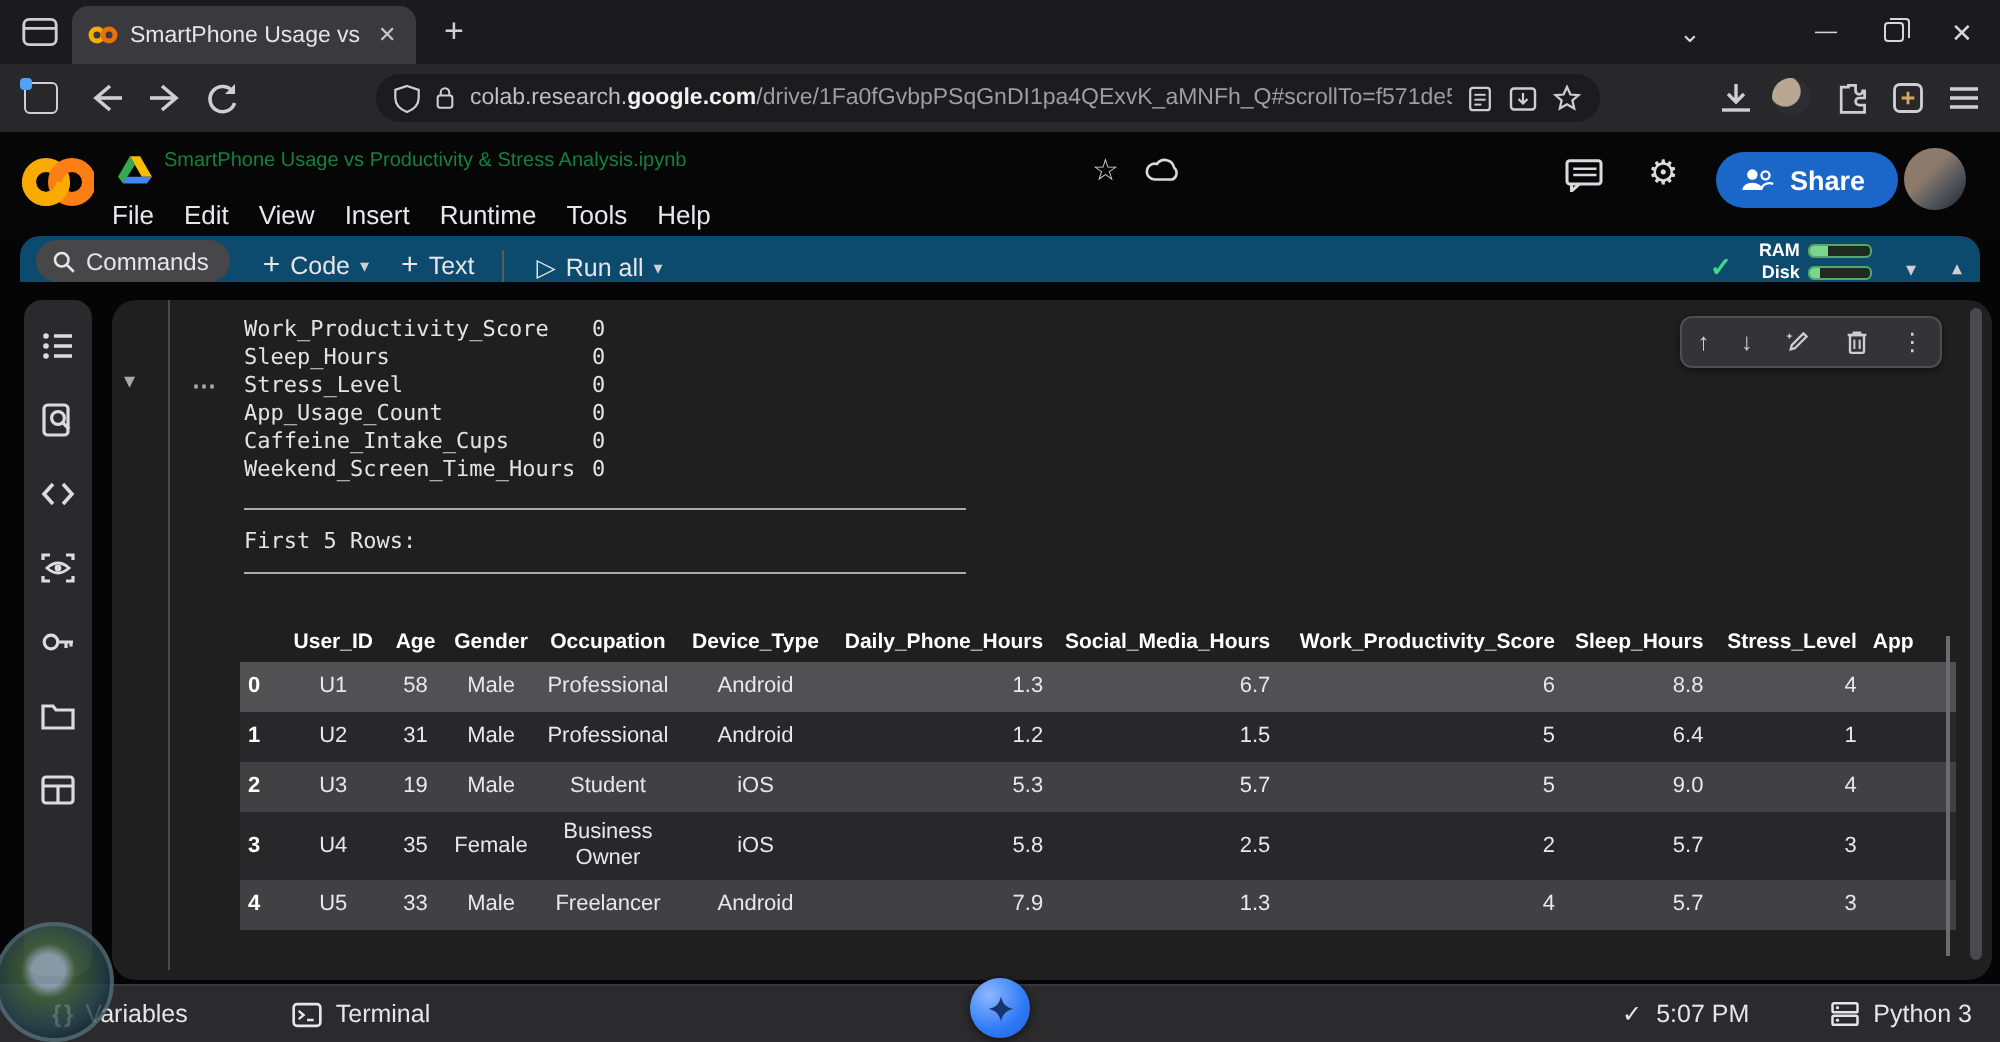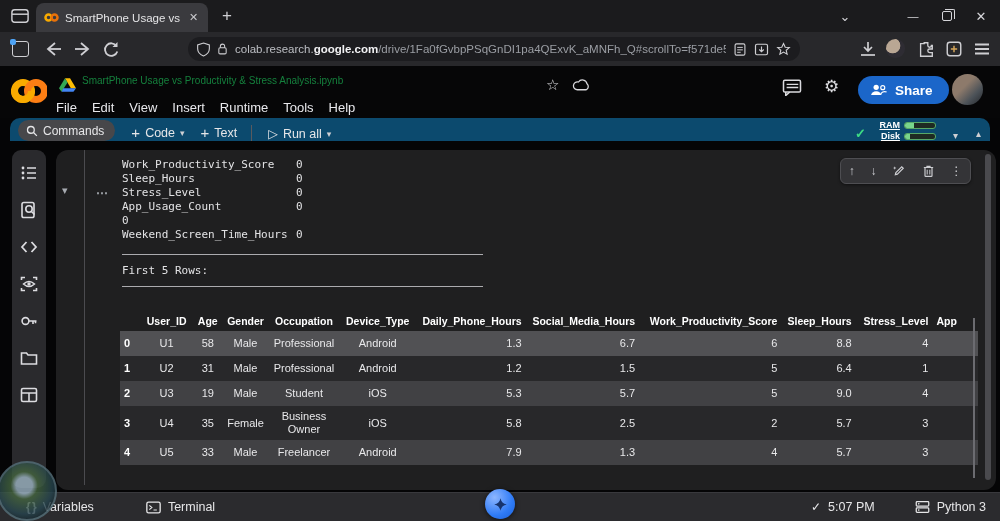--- a/index.html
+++ b/index.html
@@ -47,21 +47,21 @@
   #nbtoolbar { left:10px; top:118px; width:980px; height:23px; background:#0c4a6e; border-radius:10px 10px 0 0; display:flex; align-items:flex-end; }
   .cmd-pill { margin-left:8px; height:21px; background:#47474a; border-radius:11px; display:flex; align-items:center; gap:5px; padding:0 11px 0 8px; color:#e6e6e8; font-size:12px; }
   .tb-item { display:flex; align-items:center; gap:5px; color:#e6e6e8; font-size:12.5px; margin-left:16px; }
   .plus { font-size:15px; font-weight:400; }
   .chev { font-size:9px; color:#cfcfd3; }
   .tb-div { width:1px; height:16px; background:#5a5a5e; margin-left:14px; }
   .tb-spacer { flex:1; }
   .ok-check { color:#3ddc84; font-size:13px; font-weight:700; margin-right:10px; }
   .meter { display:flex; flex-direction:column; gap:1px; margin-right:8px; }
   .meter-row { display:flex; align-items:center; gap:4px; }
-  .meter-row b { color:#fff; font-size:9px; font-weight:700; width:24px; text-align:right;text-decoration:underline; }
+  .meter-row b { color:#fff; font-size:9px; font-weight:700; width:24px; text-align:right; }
   .bar { width:32px; height:7px; border:1px solid #57a867; border-radius:3px; background:#1f2a22; position:relative; overflow:hidden; }
   .bar i { position:absolute; left:0; top:0; bottom:0; background:#79d68c; }
   .caret { color:#cfcfd3; font-size:10px; margin:0 9px; }
 
   
   #rail { left:12px; top:150px; width:34px; height:338px; background:#2a2a2d; border-radius:9px; display:flex; flex-direction:column; align-items:center; padding-top:14px; gap:19px; }
   #rail .ric { width:18px; height:18px; color:#dcdce0; }
   #sheet { left:56px; top:150px; width:940px; height:340px; background:#1f1f20; border-radius:12px; overflow:hidden; }
   .cell-vline { left:84px; top:150px; width:1px; height:335px; background:#4b4b4f; }
   .gutter-chev { left:62px; top:184px; color:#a7abb1; font-size:11px; }
@@ -325,20 +325,21 @@
         </div>
         <div class="out-line">
           <span class="out-name">Stress_Level</span>
           <span>0</span>
         </div>
         <div class="out-line">
           <span class="out-name">App_Usage_Count</span>
           <span>0</span>
         </div>
         <div class="out-line">
+          <span class="out-name">Caffeine_Intake_Cups</span>
           <span>0</span>
         </div>
         <div class="out-line">
           <span class="out-name">Weekend_Screen_Time_Hours</span>
           <span>0</span>
         </div>
       </div>
     <div class="hr"></div>
     <div class="sect">First 5 Rows:</div>
     <div class="hr hr2"></div>

